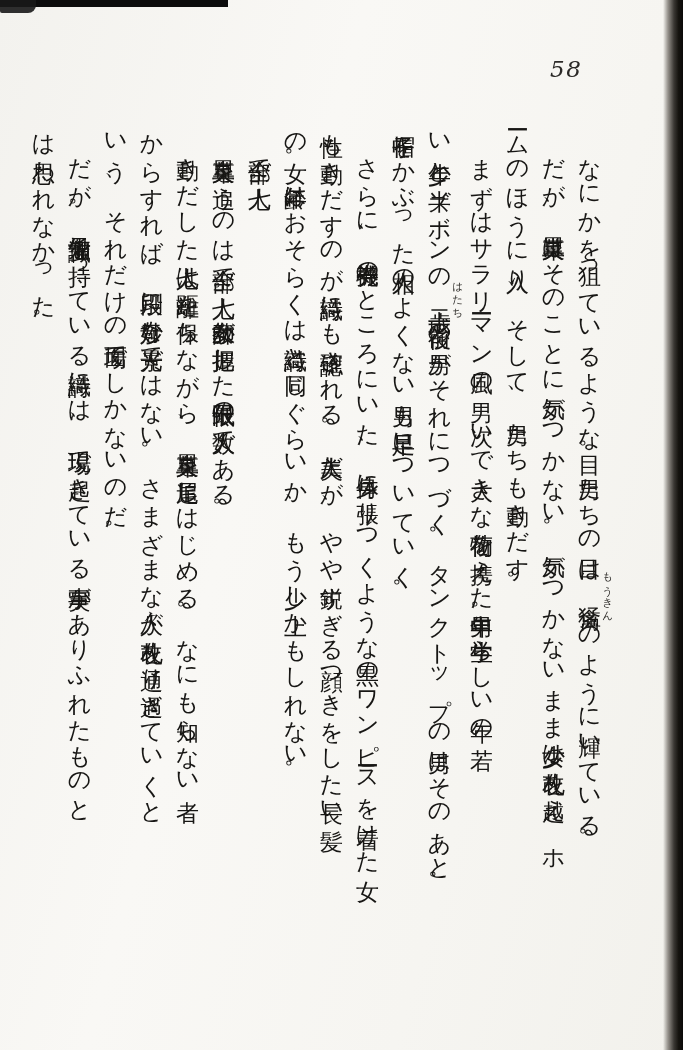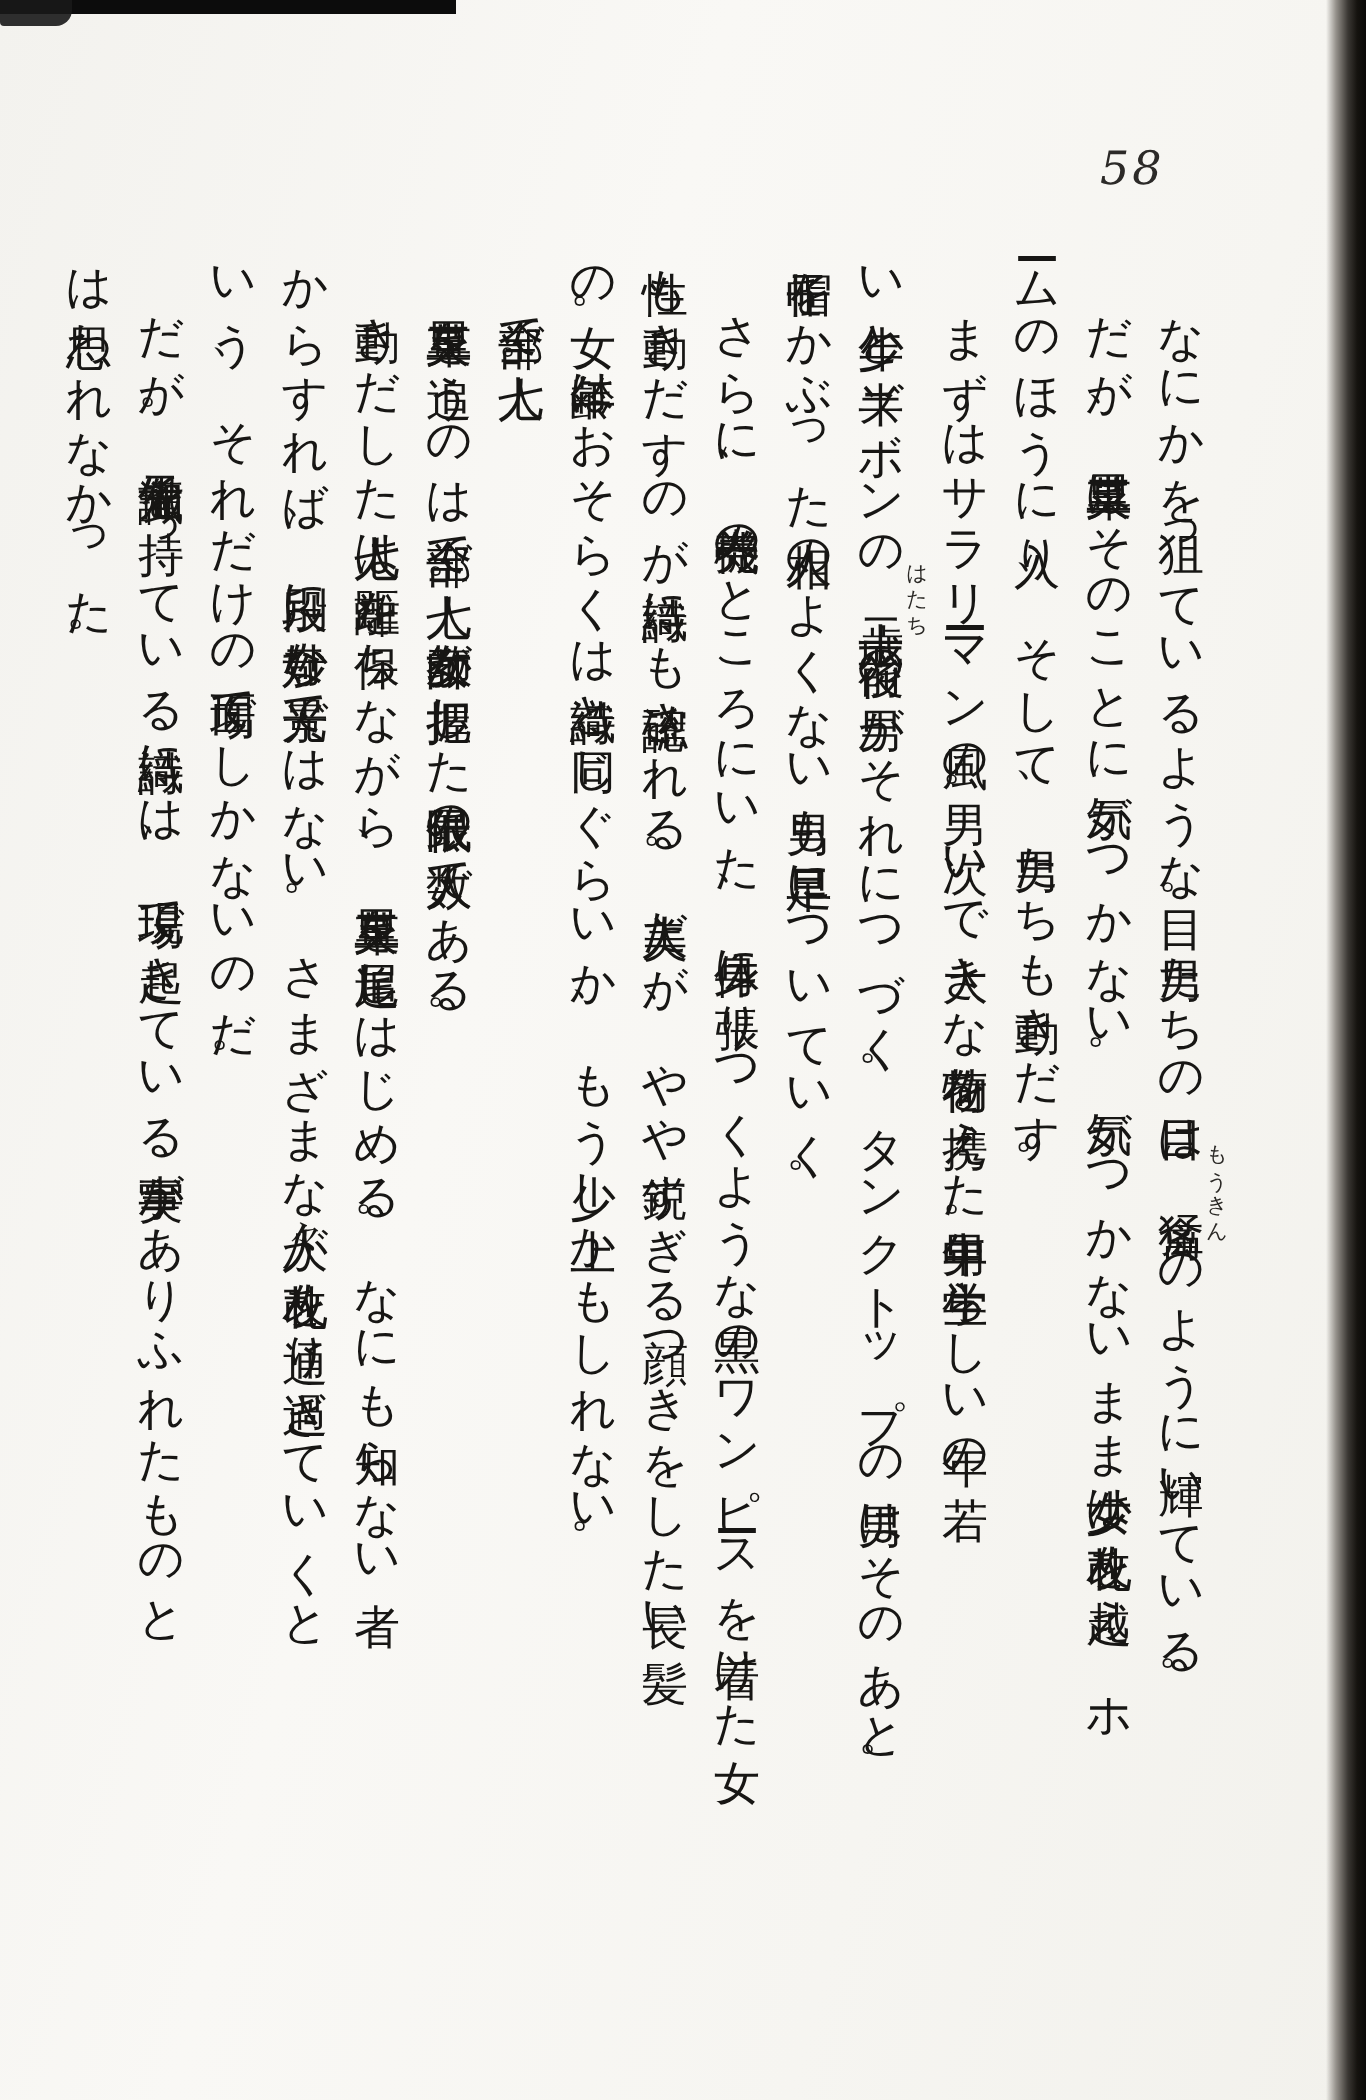--- a/index.html
+++ b/index.html
@@ -20,21 +20,21 @@
   .scan-top-corner {
     position:absolute; top:0; left:0; width:36px; height:13px;
     background:#181818; border-radius:0 0 8px 2px; opacity:.9;
   }
   .scan-right-band {
     position:absolute; top:0; right:0; bottom:0; width:20px;
     background:linear-gradient(to right,
       rgba(130,126,120,0) 0%, #95918b 25%, #3a3733 55%, #15130f 78%, #0a0908 100%);
   }
   .page-number {
-    position:absolute; top:72px; left:550px;
+    position:absolute; top:56px; left:550px;
     font-size:23px; font-style:italic; color:#2c2a28; letter-spacing:1.5px;
   }
   
   .text-area {
     position:absolute; top:118px; right:69px; height:912px;
     writing-mode:vertical-rl; -webkit-writing-mode:vertical-rl;
     color:#171614; font-size:23px; letter-spacing:0.5px;
     text-rendering:optimizeLegibility;
   }
   .col { line-height:36px; margin:0; padding:0; }

